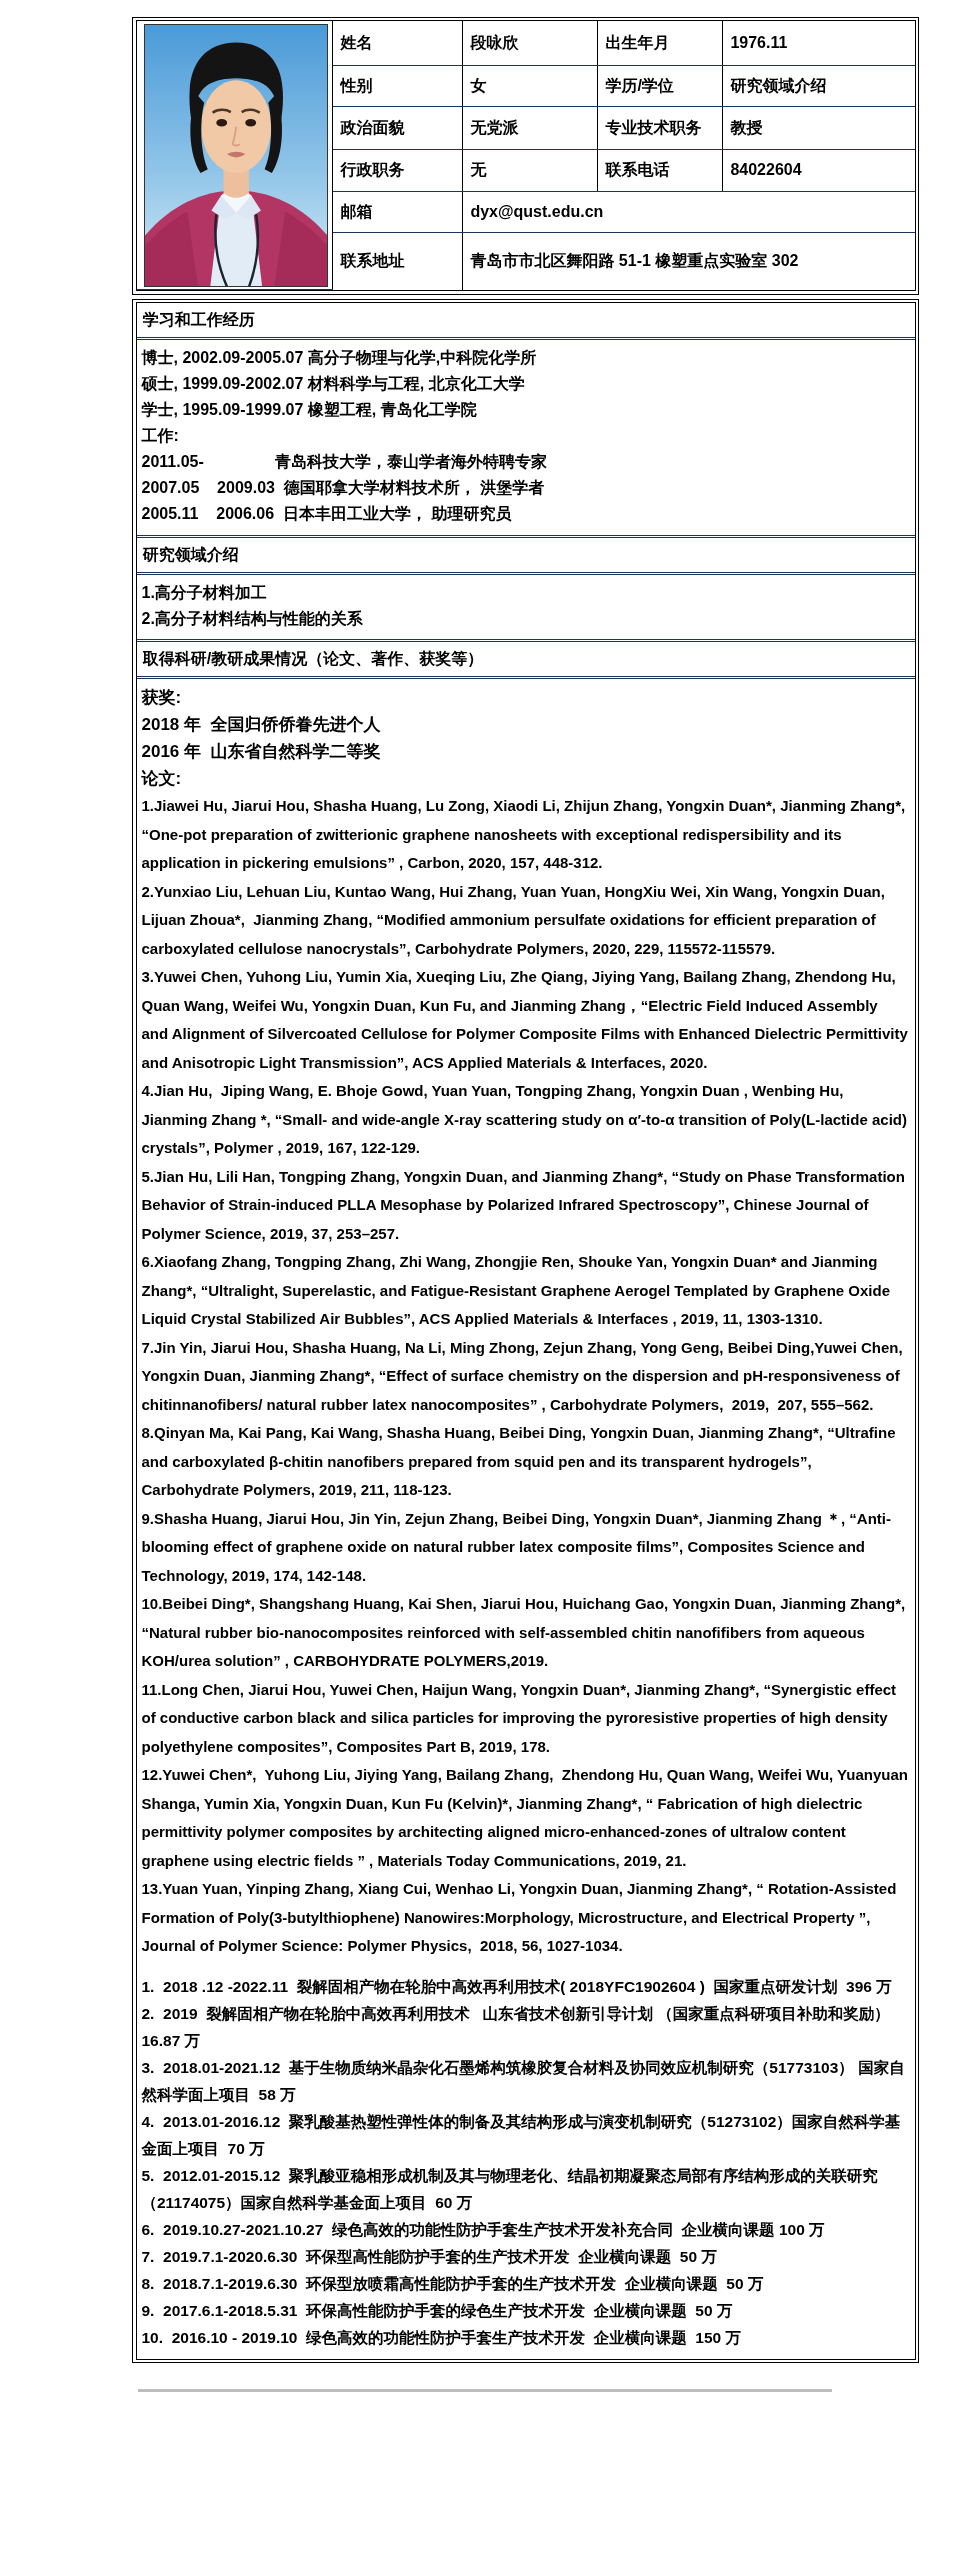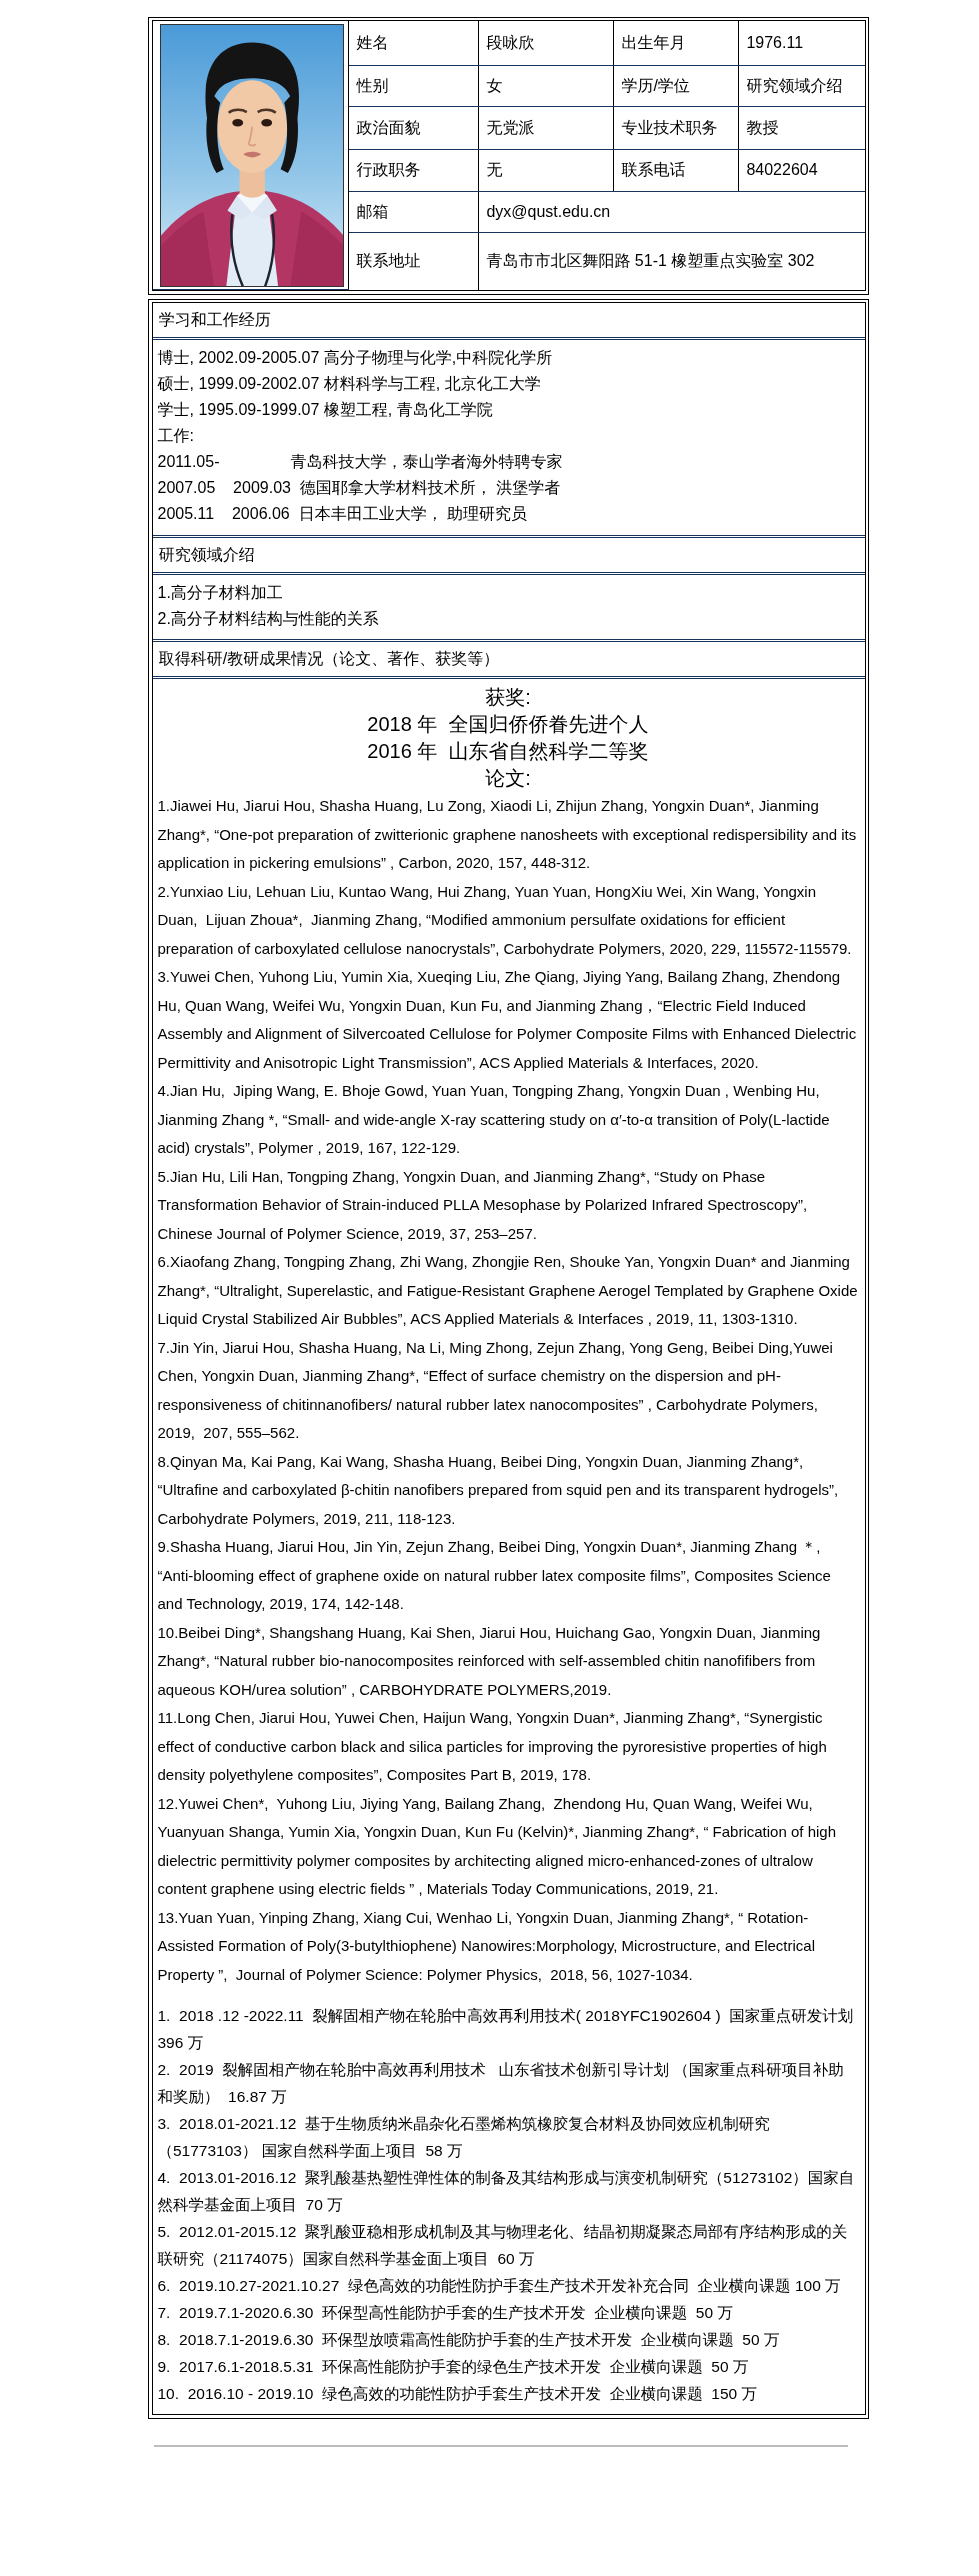--- a/index.html
+++ b/index.html
@@ -1,21 +1,21 @@
 <!DOCTYPE html>
 <html style="font-size:10px"><head>
 <meta charset="utf-8">
 <style>
   * { margin:0; padding:0; box-sizing:border-box; }
   html,body { background:#ffffff; }
   body {
     width:979px; height:2576px; position:relative;
     font-family:"Liberation Sans", sans-serif; color:#000;
   }
-  .doc { position:absolute; left:148px; top:16.7px; width:721px; }
+  .doc { position:absolute; left:132px; top:16.7px; width:787px;font-weight:bold; }
 
   
   .frame { border:1.9px solid #000; padding:2.5px; background:#fff; }
   .frame-inner { border:1.2px solid #000; background:#fff; }
   .block-gap { height:4.3px; }
 
   
   table.info { border-collapse:collapse; width:100%; table-layout:fixed; }
   table.info td {
     vertical-align:middle; font-size:16px; line-height:18.6px;
@@ -32,21 +32,21 @@
 
   
   .sec-header {
     font-size:16px; line-height:18.6px; padding:8px 6.2px 7.4px 6.2px;
     border-bottom:3.7px double #17365d; background:#fff;
   }
   .section.next .sec-header { border-top:3.7px double #17365d; }
   .sec-body { padding:5px 6.2px 7.4px 5px; }
 
   p.line    { font-size:16px; line-height:26px; white-space:pre-wrap; }
-  p.award   { font-size:20px; line-height:27px; white-space:pre-wrap;text-align:center; }
+  p.award   { font-size:17px; line-height:27px; white-space:pre-wrap; }
   p.paper   { font-size:15px; line-height:28.5px; white-space:pre-wrap; }
   p.project { font-size:15.5px; line-height:27px; white-space:pre-wrap; }
 
   
   .footer-rule {
     margin:26px 0 0 6.2px; width:694px; height:2.5px; background:#bdbdbd;
   }
 </style>
 </head>
 <body>

